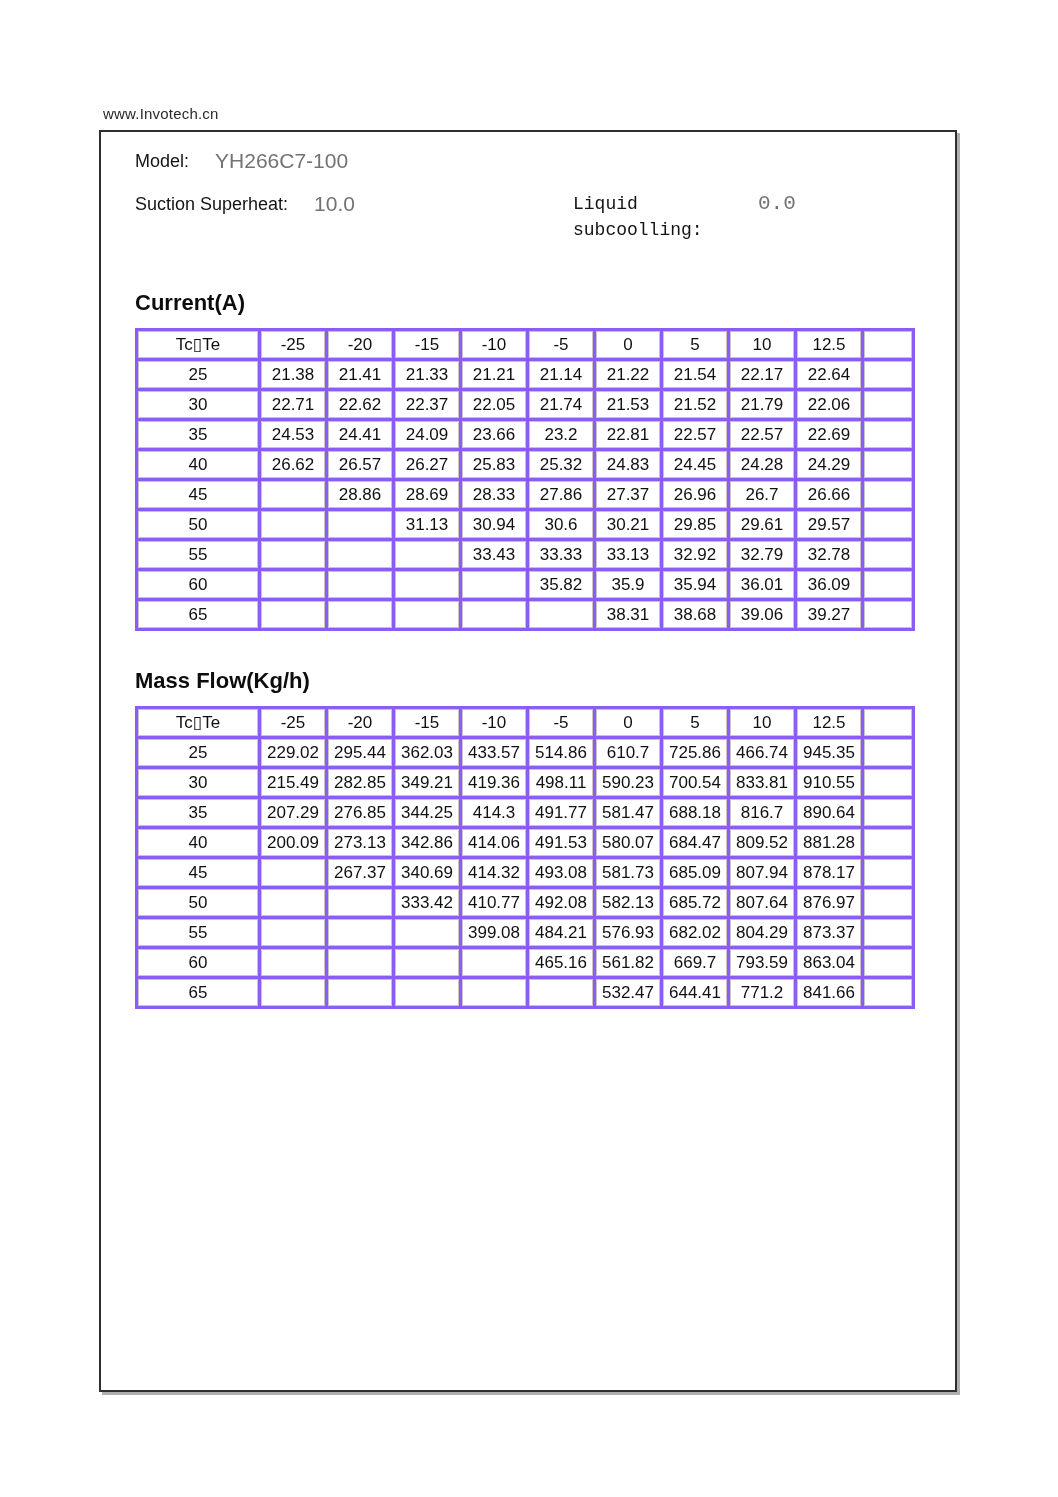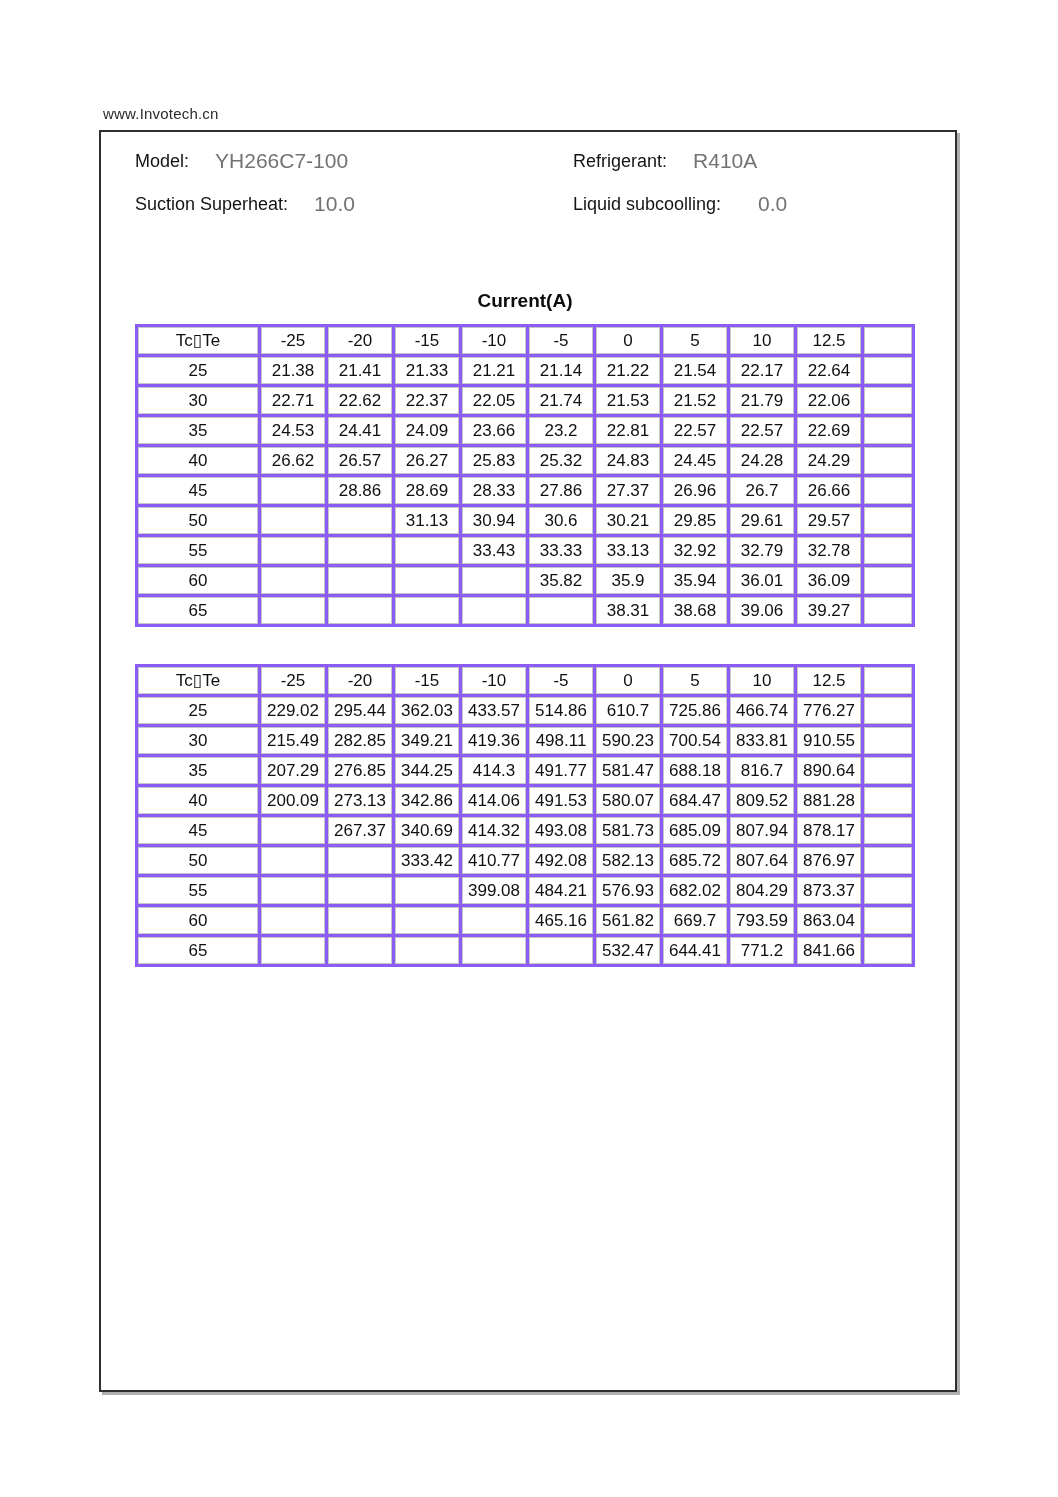--- a/index.html
+++ b/index.html
@@ -31,32 +31,32 @@
   }
   
   .meta { height: 126px; }
   .meta-row {
     display: grid;
     grid-template-columns: 438px 1fr;
     align-items: start;
   }
   .meta-row + .meta-row { margin-top: 17px; }
   .meta-pair { display: flex; align-items: flex-start; }
-  .meta-pair.wrapping { align-items: flex-end; }
+  .meta-pair.wrapping { align-items: flex-start; font-family: Liberation Mono, monospace; }
   .lbl { font-size: 18px; line-height: 26px; color: #141414; }
   .lbl.fixed-wrap { width: 185px; }
   .val { font-size: 21px; line-height: 26px; color: #737373; margin-left: 26px; white-space: nowrap; }
   .meta-pair.wrapping .val { margin-left: 0; }
   
   .tbl-section.first { margin-top: 16px; }
   .tbl-section.second { margin-top: 37px; }
   .tbl-title {
-    font-size: 19px;
+    font-size: 22px;
     font-weight: bold;
-    text-align: center;
+    text-align: left;
     color: #0d0d0d;
     margin: 0 0 12px 0;
     width: 780px;
   }
   table.grid {
     border-collapse: separate;
     border-spacing: 3px;
     table-layout: fixed;
     width: 780px;
     background: #8b5cf6;
@@ -85,24 +85,20 @@
 <div class="site-url">www.Invotech.cn</div>
 
 <div class="doc-box">
 
   <div class="meta">
     <div class="meta-row">
       <div class="meta-pair">
         <span class="lbl">Model:</span>
         <span class="val">YH266C7-100</span>
       </div>
-      <div class="meta-pair">
-        <span class="lbl">Refrigerant:</span>
-        <span class="val">R410A</span>
-      </div>
     </div>
     <div class="meta-row">
       <div class="meta-pair">
         <span class="lbl">Suction Superheat:</span>
         <span class="val">10.0</span>
       </div>
       <div class="meta-pair wrapping">
         <span class="lbl fixed-wrap">Liquid subcoolling:</span>
         <span class="val">0.0</span>
       </div>
@@ -256,20 +252,21 @@
               <td>38.31</td>
               <td>38.68</td>
               <td>39.06</td>
               <td>39.27</td>
               <td></td>
             </tr>
           </tbody>
         </table>
       </section>
       <section class="tbl-section second">
+        <h2 class="tbl-title">Mass Flow(Kg/h)</h2>
         <table class="grid">
           <colgroup>
             <col class="col-rowhdr">
             <col class="col-data">
             <col class="col-data">
             <col class="col-data">
             <col class="col-data">
             <col class="col-data">
             <col class="col-data">
             <col class="col-data">
@@ -296,21 +293,21 @@
             <tr>
               <th>25</th>
               <td>229.02</td>
               <td>295.44</td>
               <td>362.03</td>
               <td>433.57</td>
               <td>514.86</td>
               <td>610.7</td>
               <td>725.86</td>
               <td>466.74</td>
-              <td>776.27</td>
+              <td>945.35</td>
               <td></td>
             </tr>
             <tr>
               <th>30</th>
               <td>215.49</td>
               <td>282.85</td>
               <td>349.21</td>
               <td>419.36</td>
               <td>498.11</td>
               <td>590.23</td>

